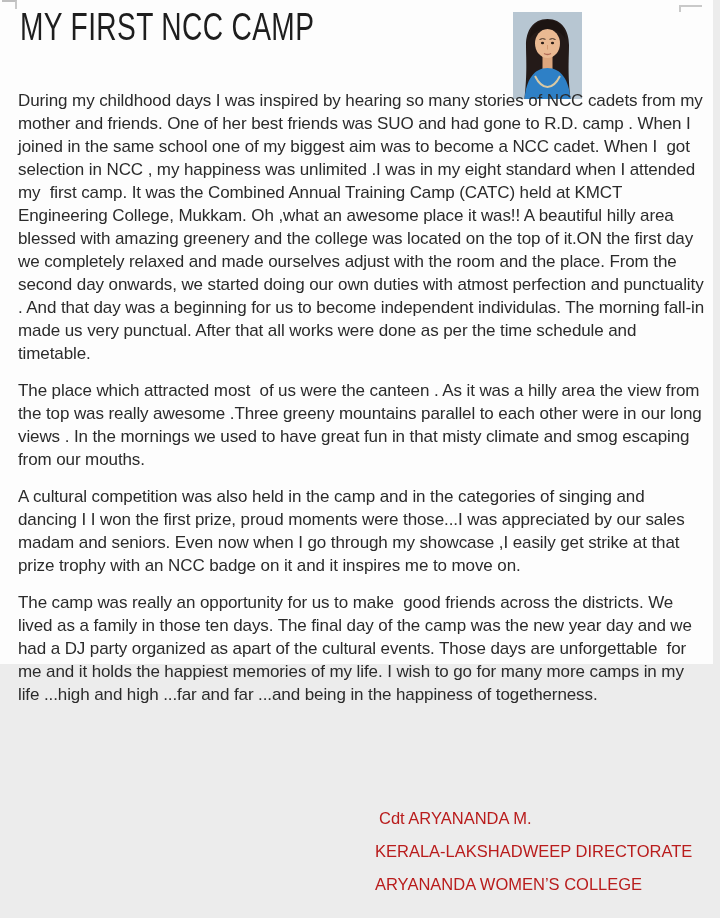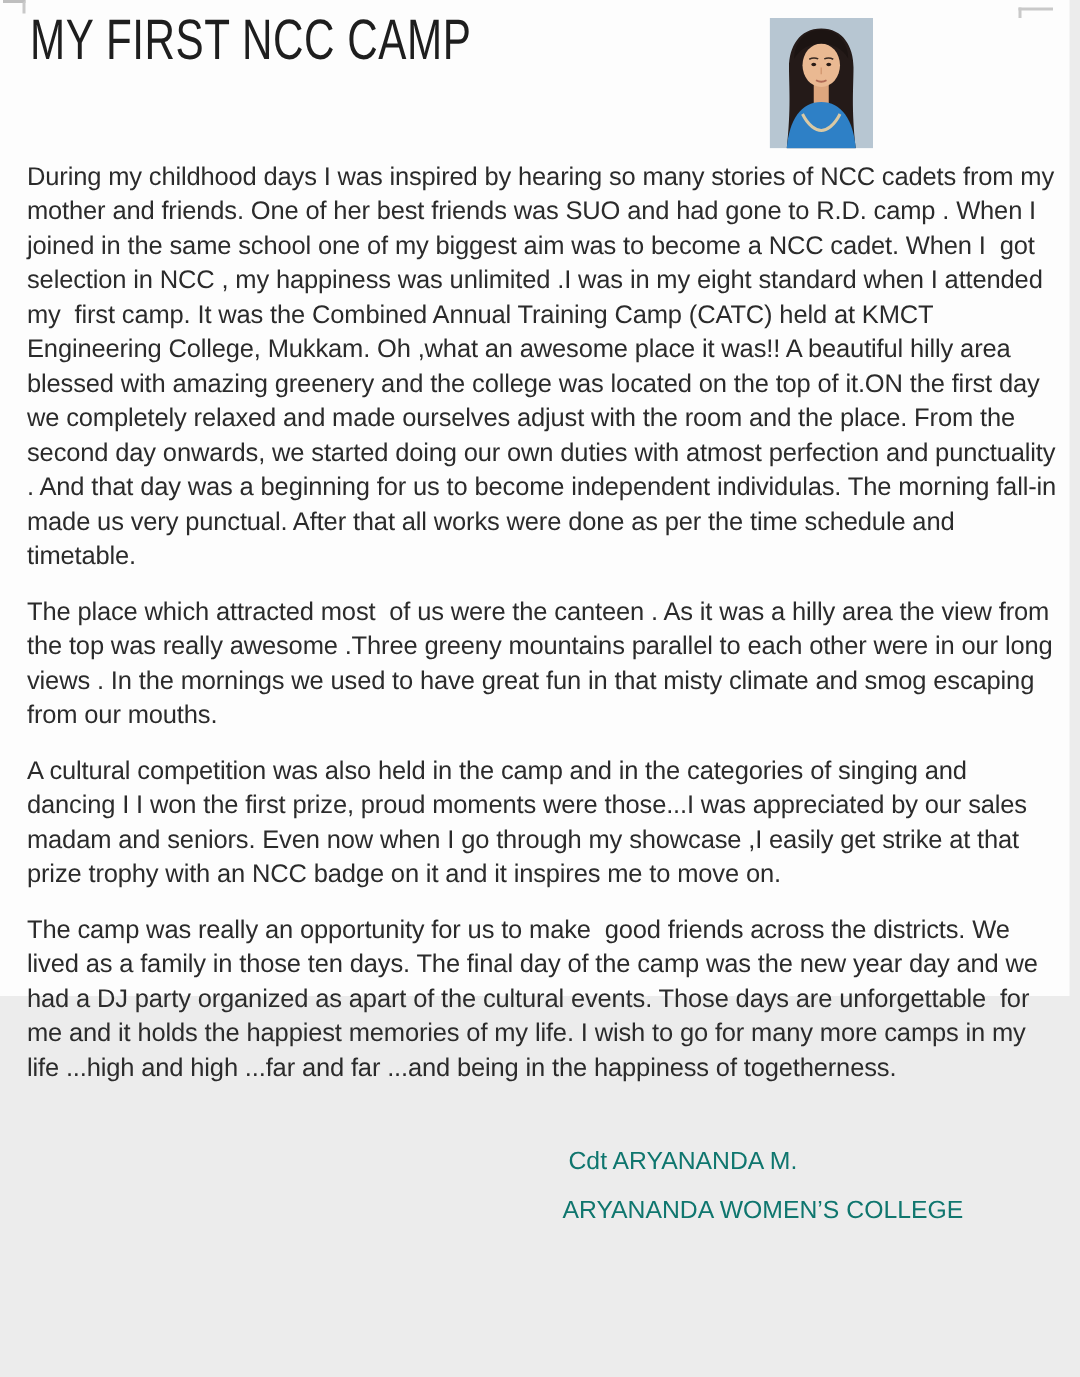--- a/index.html
+++ b/index.html
@@ -58,37 +58,37 @@
     left: 513px;
     top: 12px;
     width: 69px;
     height: 87px;
     overflow: hidden;
   }
   .photo svg { display: block; }
   .essay-body {
     position: absolute;
     left: 18px;
-    top: 106px;
+    top: 89px;
     width: 690px;
     font-size: 17px;
     line-height: 23px;
     color: #2b2b2b;
     letter-spacing: -0.1px;
   }
   .essay-body p {
     margin: 0 0 14px 0;
     white-space: pre-wrap;
   }
   .signature-block {
     position: absolute;
     left: 375px;
-    top: 758px;
+    top: 802px;
     font-size: 16.5px;
-    color: #0f766e;
+    color: #b91c1c;
   }
   .sig-line {
     height: 33px;
     line-height: 33px;
     white-space: nowrap;
   }
   .sig-line.first { padding-left: 4px; }
   .bottom-strip {
     position: absolute;
     left: 0;
@@ -138,18 +138,19 @@
 
   <div class="essay-body">
     <p>During my childhood days I was inspired by hearing so many stories of NCC cadets from my mother and friends. One of her best friends was SUO and had gone to R.D. camp . When I joined in the same school one of my biggest aim was to become a NCC cadet. When I  got selection in NCC , my happiness was unlimited .I was in my eight standard when I attended my  first camp. It was the Combined Annual Training Camp (CATC) held at KMCT Engineering College, Mukkam. Oh ,what an awesome place it was!! A beautiful hilly area blessed with amazing greenery and the college was located on the top of it.ON the first day we completely relaxed and made ourselves adjust with the room and the place. From the second day onwards, we started doing our own duties with atmost perfection and punctuality . And that day was a beginning for us to become independent individulas. The morning fall-in made us very punctual. After that all works were done as per the time schedule and timetable.</p>
     <p>The place which attracted most  of us were the canteen . As it was a hilly area the view from the top was really awesome .Three greeny mountains parallel to each other were in our long views . In the mornings we used to have great fun in that misty climate and smog escaping from our mouths.</p>
     <p>A cultural competition was also held in the camp and in the categories of singing and dancing I I won the first prize, proud moments were those...I was appreciated by our sales madam and seniors. Even now when I go through my showcase ,I easily get strike at that prize trophy with an NCC badge on it and it inspires me to move on.</p>
     <p>The camp was really an opportunity for us to make  good friends across the districts. We lived as a family in those ten days. The final day of the camp was the new year day and we had a DJ party organized as apart of the cultural events. Those days are unforgettable  for me and it holds the happiest memories of my life. I wish to go for many more camps in my life ...high and high ...far and far ...and being in the happiness of togetherness.</p>
   </div>
 
   <div class="signature-block">
     <div class="sig-line first">Cdt ARYANANDA M.</div>
+    <div class="sig-line">KERALA-LAKSHADWEEP DIRECTORATE</div>
     <div class="sig-line">ARYANANDA WOMEN’S COLLEGE</div>
   </div>
 
 </div>
 
 <div class="bottom-strip"></div>
 
 </body></html>

